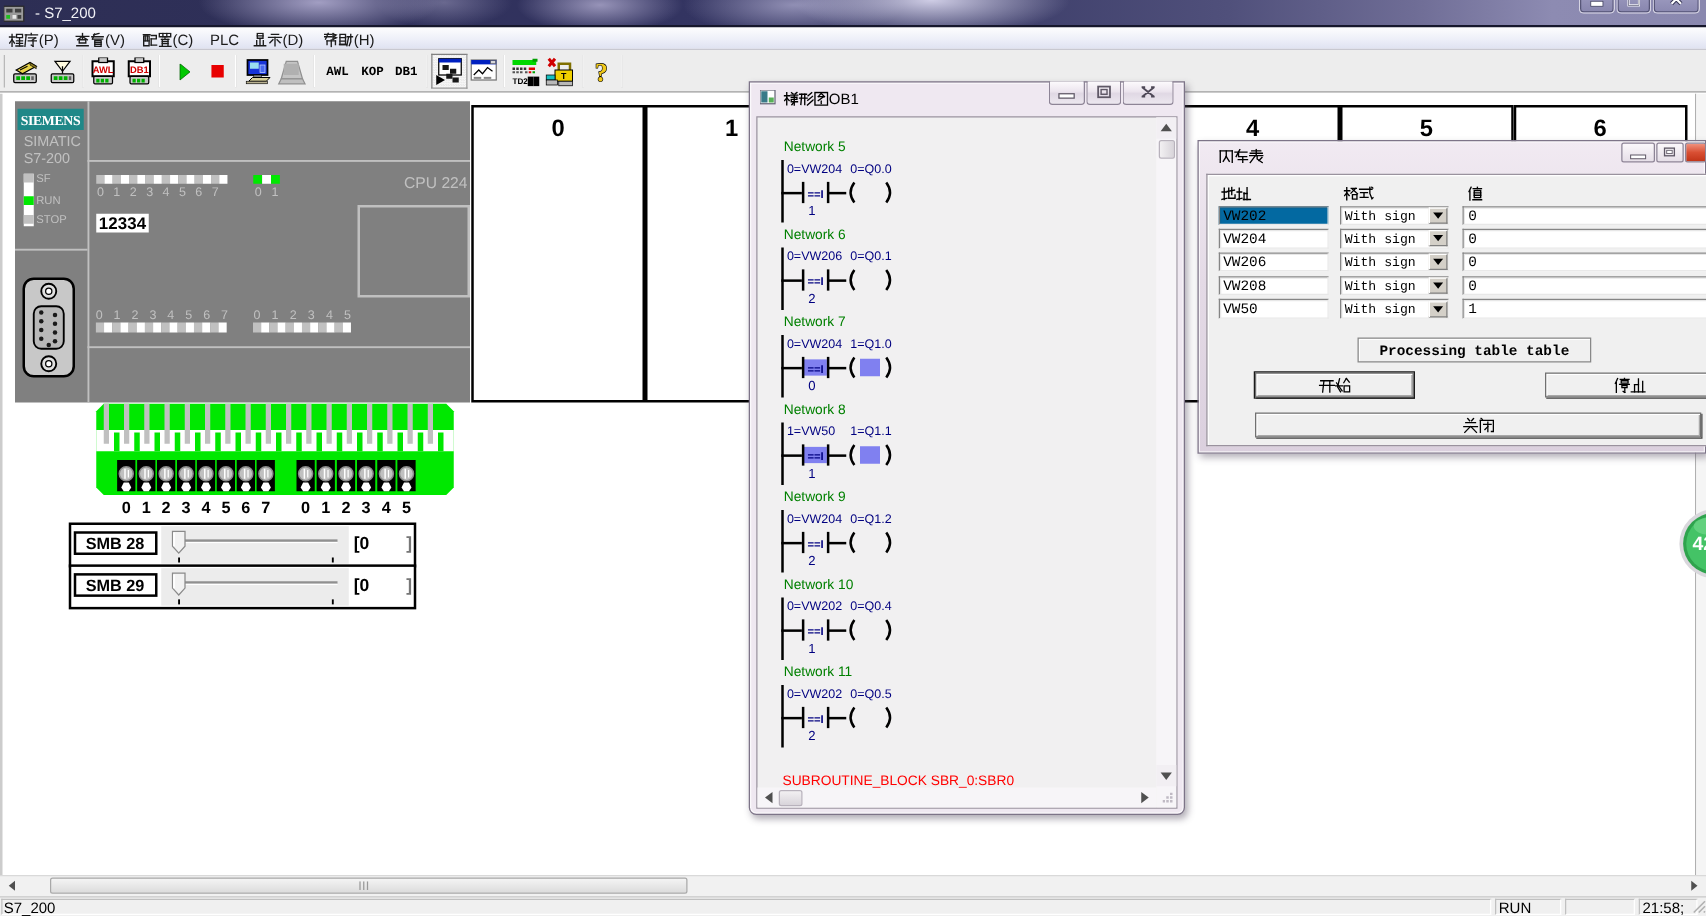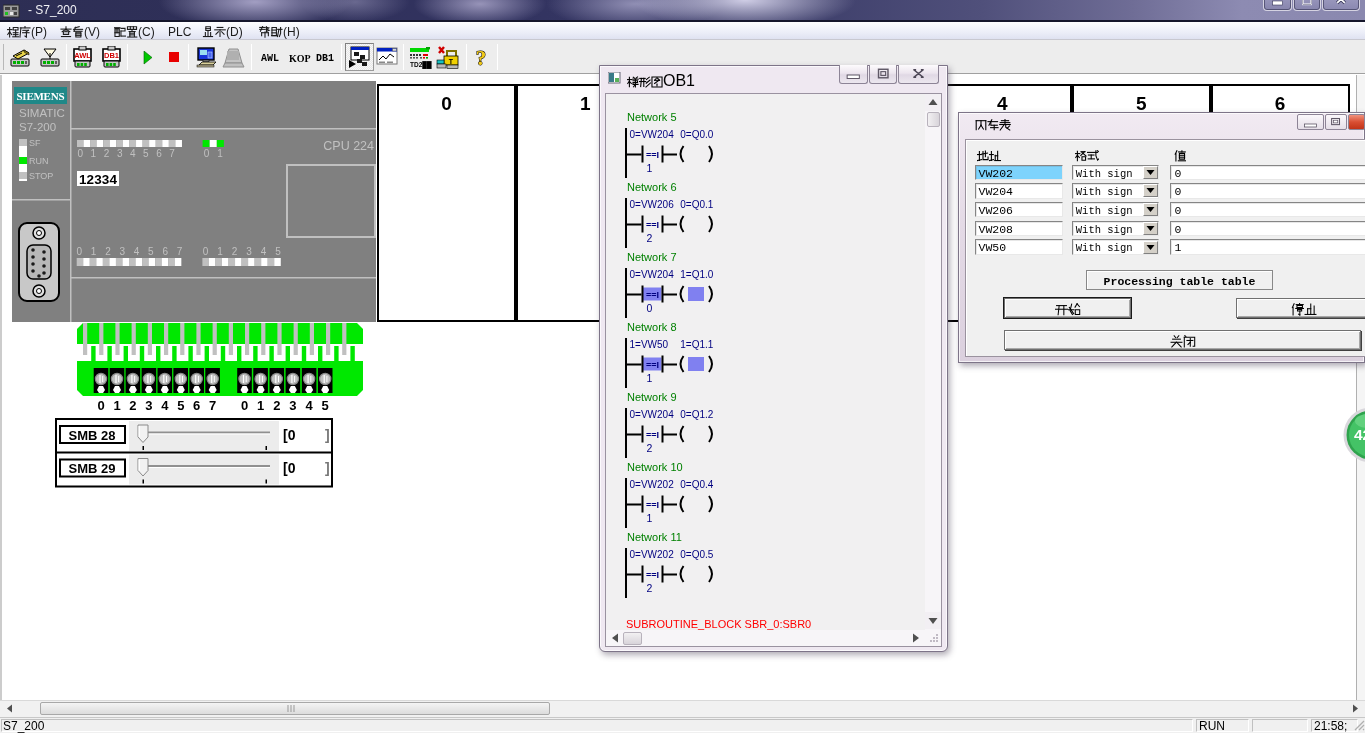--- a/index.html
+++ b/index.html
@@ -228,21 +228,21 @@
     </svg>
   </div>
 <div class="abs" style="left:221px;top:47px">
     <svg width="25" height="22">
 <polygon points="4,16 8,2 17,2 21,16" fill="#c4c4c4" stroke="#909090"></polygon>
 <rect x="6" y="4" width="12" height="9" fill="#b0b0b0"></rect>
 <polygon points="2,20 23,20 21,16 4,16" fill="#c0c0c0" stroke="#909090"></polygon>
     </svg>
   </div>
 <div class="abs" style="left:261px;top:53px;font-size:10px;font-weight:bold;color:#000;font-family:'Liberation Mono',monospace">AWL</div>
-<div class="abs" style="left:289px;top:53px;font-size:10px;font-weight:bold;color:#000;font-family:Liberation Serif, serif">KOP</div>
+<div class="abs" style="left:289px;top:53px;font-size:10px;font-weight:bold;color:#000;font-family:Liberation Mono, monospace">KOP</div>
 <div class="abs" style="left:316px;top:53px;font-size:10px;font-weight:bold;color:#000;font-family:'Liberation Mono',monospace">DB1</div>
 <div class="abs" style="left:345px;top:43px;width:29px;height:28px;border:1px solid #9a9a9a;
 border-top-color:#808080;border-left-color:#808080;background:#f4f4f4;
 background-image:repeating-conic-gradient(#e8e8e8 0 25%,#f8f8f8 0 50%);background-size:2px 2px"></div>
 <div class="abs" style="left:348px;top:46px">
     <svg width="24" height="23">
 <rect x="3" y="1" width="18" height="13" fill="#fff" stroke="#000"></rect>
 <rect x="3" y="1" width="18" height="3" fill="#0020c0"></rect>
 <rect x="6" y="6" width="5" height="4" fill="#181818"></rect>
       <rect x="12" y="9" width="5" height="4" fill="#181818"></rect>
@@ -590,21 +590,21 @@
 <div class="abs" style="left:599px;top:65px;width:349px;height:587px;
 background:#efe8f1;border:1px solid #7d7488;border-radius:0 0 6px 6px;
 box-shadow:2px 3px 6px rgba(80,70,90,.45), inset 0 0 0 1px rgba(255,255,255,.75)"></div>
 <div class="abs" style="left:608px;top:72px">
     <svg width="13" height="12">
 <rect x="0" y="0" width="12" height="11" fill="#fff" stroke="#667"></rect>
 <rect x="1" y="1" width="5" height="9" fill="#3a7a88"></rect>
 <rect x="7" y="6" width="4" height="4" fill="#58b058"></rect>
     </svg>
   </div>
-<div class="abs cjk" style="left:627px;top:72px;font-size:16px;color:#000"><svg width="12" height="12" viewBox="0 0 100 100" style="vertical-align:0px" fill="none" stroke="#000" stroke-width="9" stroke-linecap="square">
+<div class="abs cjk" style="left:627px;top:72px;font-size:12px;color:#000"><svg width="12" height="12" viewBox="0 0 100 100" style="vertical-align:0px" fill="none" stroke="#000" stroke-width="9" stroke-linecap="square">
       <path d="M2 30 L40 30"></path>
       <path d="M20 10 L20 90"></path>
       <path d="M20 44 L6 62"></path>
       <path d="M20 44 L36 62"></path>
       <path d="M52 10 L62 18"></path>
       <path d="M88 8 L76 18"></path>
       <path d="M48 26 L94 26"></path>
       <path d="M50 40 L88 40 L88 54 L50 54 L50 70 L92 70"></path>
       <path d="M70 26 L70 92"></path>
       <path d="M70 70 L54 90"></path>
@@ -857,21 +857,21 @@
 <div class="abs cjk" style="left:1174px;top:148px"><svg width="12" height="12" viewBox="0 0 100 100" style="vertical-align:0px" fill="none" stroke="#000" stroke-width="9" stroke-linecap="square">
       <path d="M24 6 L10 36"></path>
       <path d="M16 32 L16 92"></path>
       <path d="M38 16 L94 16"></path>
       <path d="M66 6 L66 16"></path>
       <path d="M45 28 L88 28 L88 76 L45 76 L45 28"></path>
       <path d="M45 44 L88 44"></path>
       <path d="M45 60 L88 60"></path>
       <path d="M36 90 L96 90"></path>
     </svg></div>
-<div class="abs" style="left:974.5px;top:164.5px;width:88px;height:15.5px;background:#7dd3fc;border:1px solid #858585;border-bottom-color:#e8e8e8;border-right-color:#e8e8e8;box-shadow:inset 1px 1px 0 #4a4a4a22;
+<div class="abs" style="left:974.5px;top:164.5px;width:88px;height:15.5px;background:#0369a1;border:1px solid #858585;border-bottom-color:#e8e8e8;border-right-color:#e8e8e8;box-shadow:inset 1px 1px 0 #4a4a4a22;
  font-size:11.5px;font-family:'Liberation Mono',monospace;color:#000;padding:1px 0 0 3px">VW202</div>
 <div class="abs" style="left:1071.8px;top:164.5px;width:87px;height:15.5px;background:#fff;border:1px solid #858585;border-bottom-color:#e8e8e8;border-right-color:#e8e8e8;box-shadow:inset 1px 1px 0 #4a4a4a22;
  font-size:10.5px;font-family:'Liberation Mono',monospace;color:#000;padding:2px 0 0 3px">With sign</div>
 <div class="abs" style="left:1142.5px;top:165.7px;width:15px;height:13px;background:#d4d0c8;
  border:1px solid #808080;border-top-color:#fff;border-left-color:#fff">
     <svg width="13" height="11">
       <polygon points="6.5,8 2.5,3 10.5,3" fill="#000"></polygon>
     </svg>
   </div>
 <div class="abs" style="left:1169.5px;top:164.5px;width:196px;height:15.5px;background:#fff;border:1px solid #858585;border-bottom-color:#e8e8e8;border-right-color:#e8e8e8;box-shadow:inset 1px 1px 0 #4a4a4a22;

